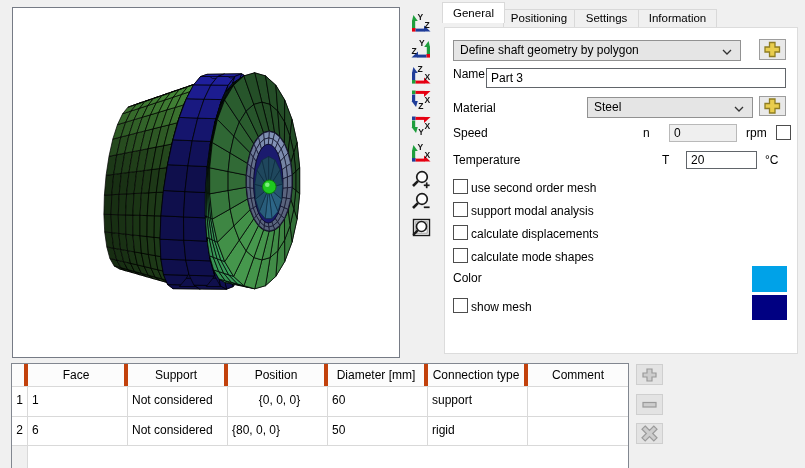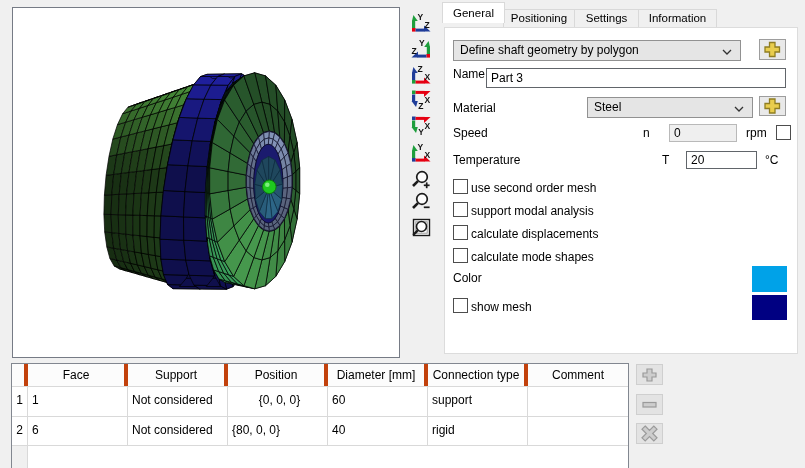--- a/index.html
+++ b/index.html
@@ -710,21 +710,21 @@
   <div class="cell" style="left:116px; top:22px; width:100px; height:30px;">Not considered</div>
   <div class="cell" style="left:216px; top:22px; width:100px; height:30px;text-align:center;">{0, 0, 0}</div>
   <div class="cell" style="left:316px; top:22px; width:100px; height:30px;">60</div>
   <div class="cell" style="left:416px; top:22px; width:100px; height:30px;">support</div>
   <div class="cell" style="left:516px; top:22px; width:100px; height:30px; border-right:none;"></div>
   <div class="hline" style="top:52px;"></div>
   <div class="cell rownum" style="left:0; top:52px; width:16px; height:29px;">2</div>
   <div class="cell" style="left:16px; top:52px; width:100px; height:29px;">6</div>
   <div class="cell" style="left:116px; top:52px; width:100px; height:29px;">Not considered</div>
   <div class="cell" style="left:216px; top:52px; width:100px; height:29px;">{80, 0, 0}</div>
-  <div class="cell" style="left:316px; top:52px; width:100px; height:29px;">40</div>
+  <div class="cell" style="left:316px; top:52px; width:100px; height:29px;">50</div>
   <div class="cell" style="left:416px; top:52px; width:100px; height:29px;">rigid</div>
   <div class="cell" style="left:516px; top:52px; width:100px; height:29px; border-right:none;"></div>
   <div class="hline" style="top:81px;"></div>
   <div class="abs" style="left:0; top:82px; width:16px; height:23px; background:#f0f0f0; border-right:1px solid #d9d9d9;"></div>
 </div>
 
 <div class="tbtn" style="top:364px;">
   <svg width="25" height="19" viewBox="0 0 25 19">
       <path d="M10 4h5v4h4v4h-4v4h-5v-4H6V8h4z" fill="#cdcdcd" stroke="#9a9a9a" stroke-width="1.2"></path>
     </svg>

